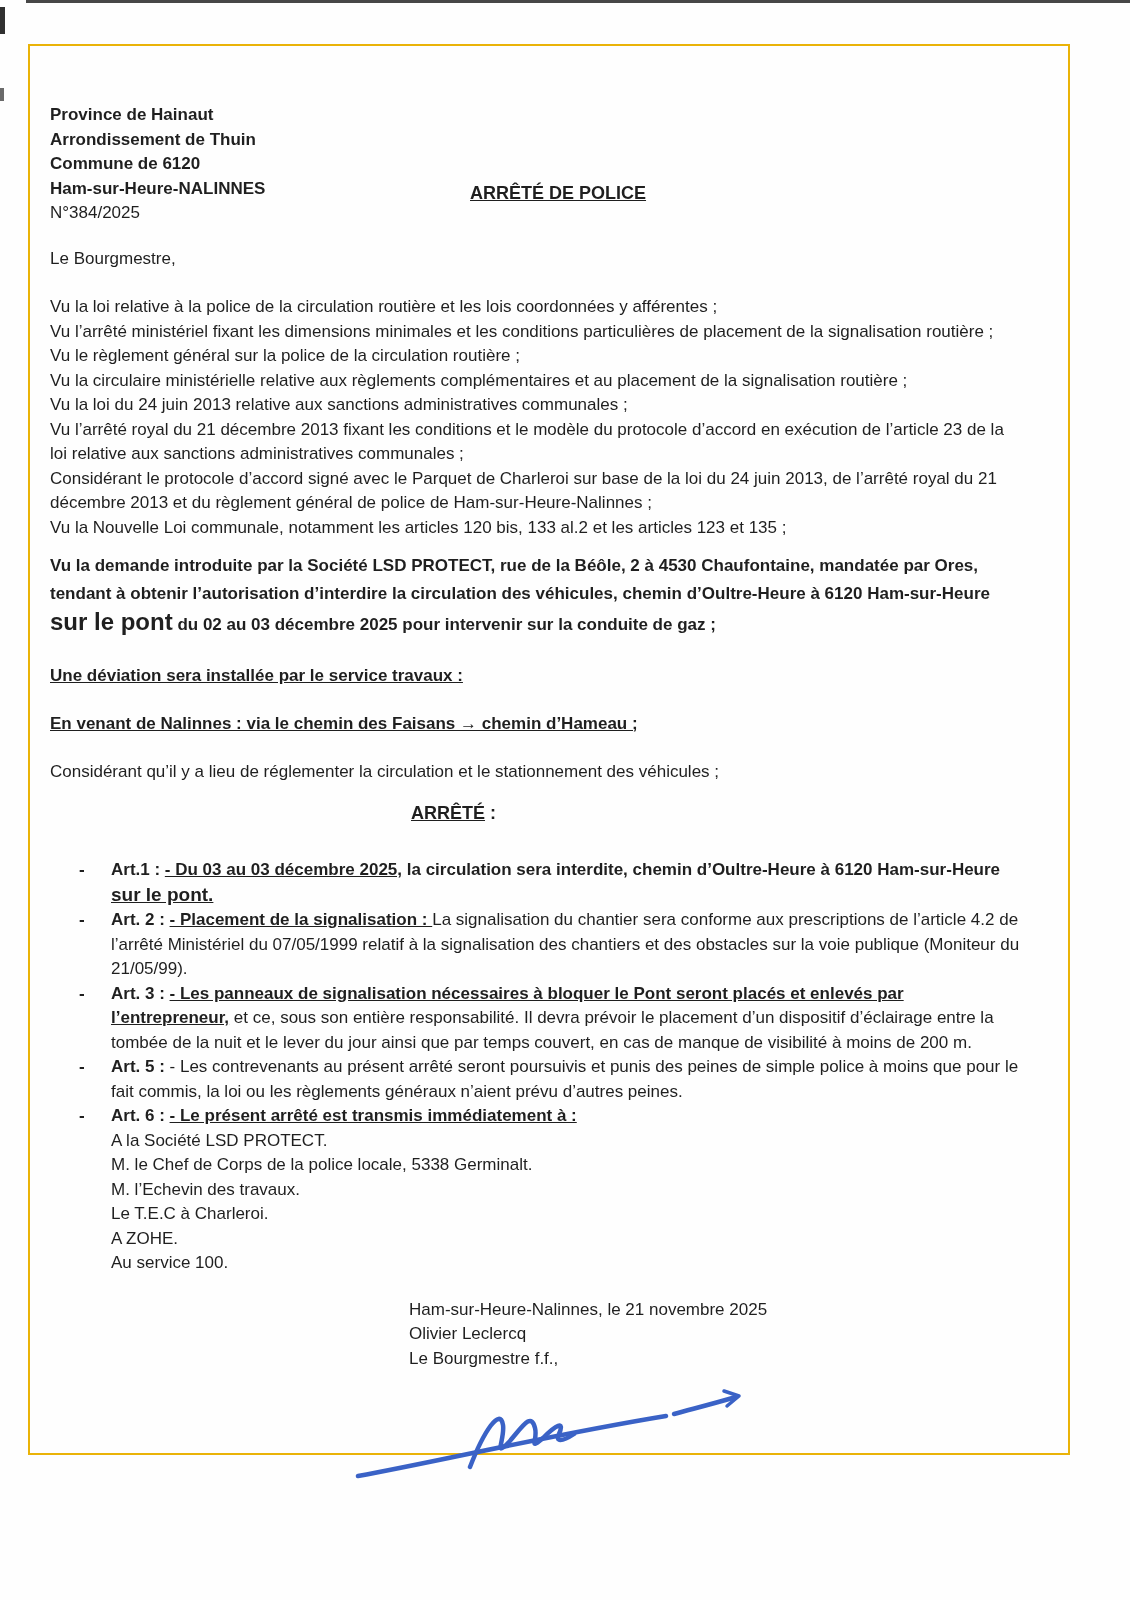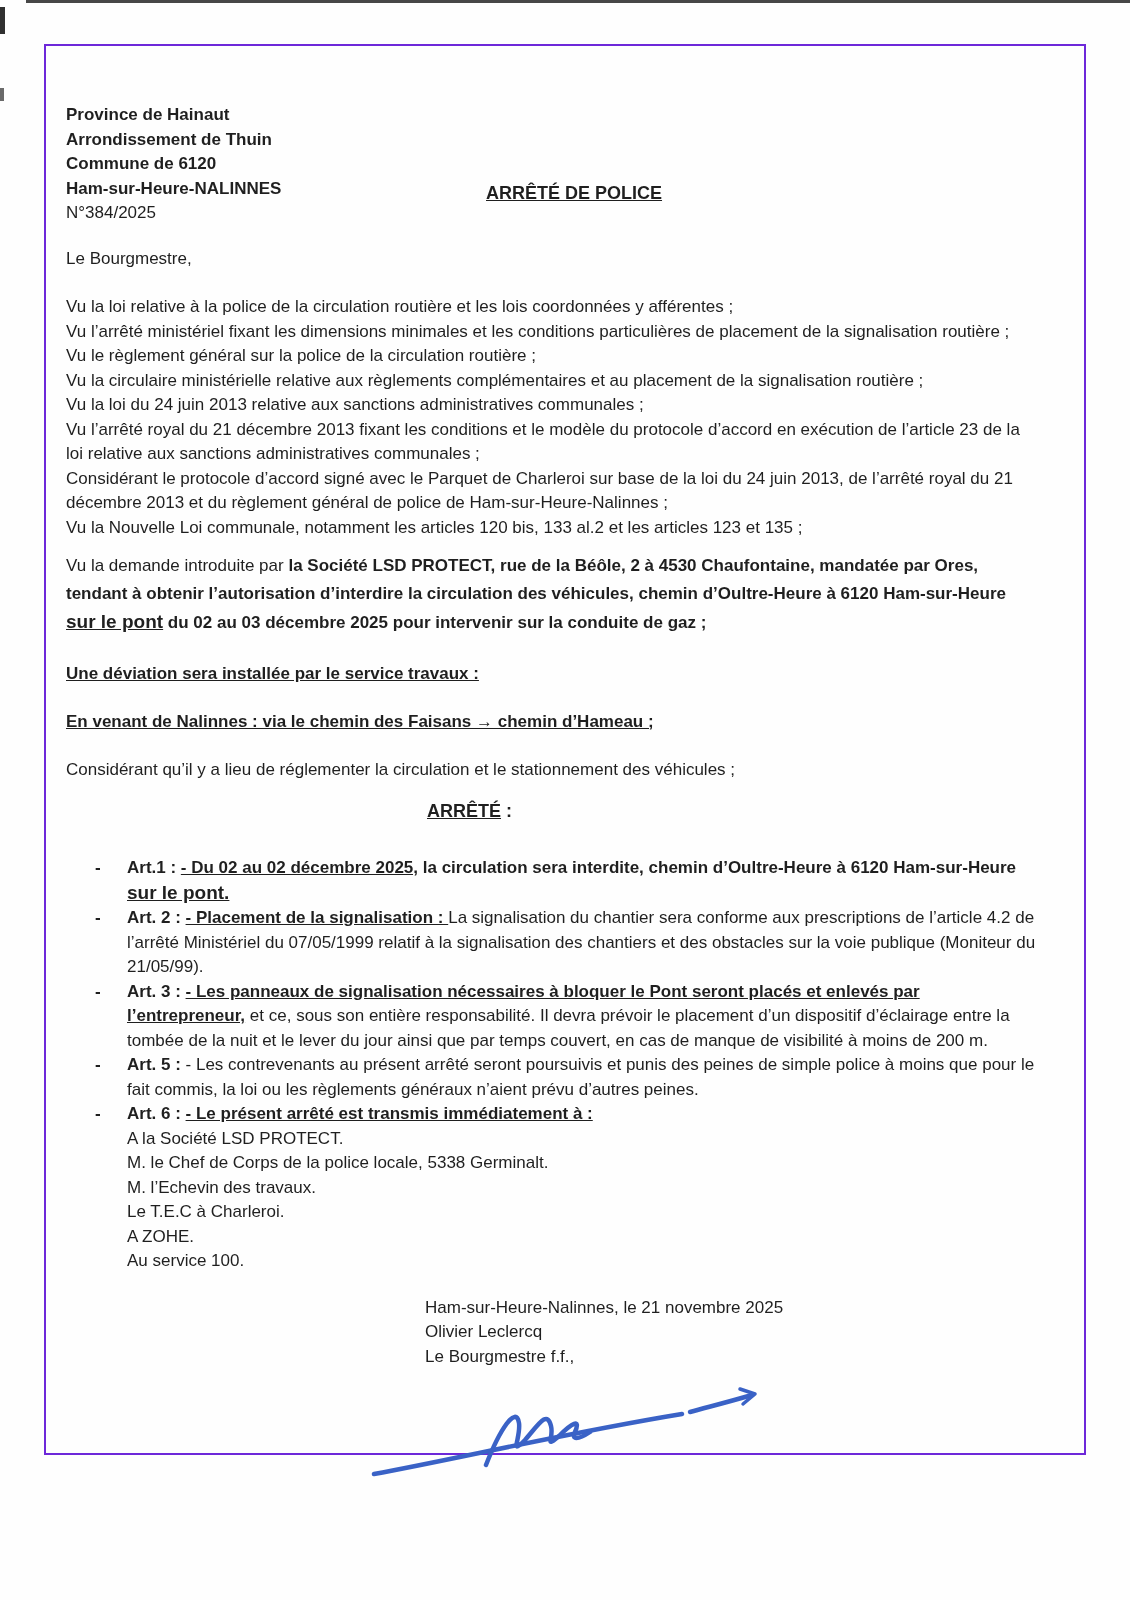--- a/index.html
+++ b/index.html
@@ -13,23 +13,23 @@
   }
   .page { position:absolute; inset:0; background:#fefefe; }
 
   
   .artifact-top { position:absolute; left:26px; top:0; width:1104px; height:3px; background:#474747; }
   .artifact-left-a { position:absolute; left:0; top:7px; width:5px; height:27px; background:#303030; }
   .artifact-left-b { position:absolute; left:0; top:88px; width:4px; height:13px; background:#6a6a6a; }
 
   
   .frame {
-    position:absolute; left:44px; top:44px;
+    position:absolute; left:28px; top:44px;
     width:1042px; height:1411px;
-    border:2px solid #6d28d9;
+    border:2px solid #eab308;
     background:#fefefe;
   }
   .content {
     position:relative;
     padding:57px 48px 0 20px;
     font-size:17px;
     line-height:24.5px;
   }
 
   .header { position:relative; }
@@ -40,22 +40,22 @@
     font-weight:bold; font-size:18px;
     text-decoration:underline;
     white-space:nowrap;
     text-align:right;
   }
 
   .salutation { margin-top:21px; }
   .recitals { margin-top:24px; }
 
   .request { margin-top:12px; font-weight:bold; line-height:28px; }
-  .request .prefix { font-weight:normal; }
-  .request .big-underline { text-decoration:underline; font-size:19px;margin-top:24px; }
+  .request .prefix { font-weight:bold; }
+  .request .big-underline { font-size:24px;margin-top:24px; }
 
   .dev-heading { margin-top:25px; font-weight:bold; }
   .dev-heading span, .dev-route span { text-decoration:underline; }
   .dev-routes { margin-top:23px; font-weight:bold; }
 
   .considering { margin-top:24px; }
 
   .decree-heading { margin-top:16px; margin-left:361px; font-weight:bold; font-size:18px; }
   .decree-heading .word { text-decoration:underline; }
 
@@ -113,21 +113,21 @@
       </div>
 
       <div class="considering">Considérant qu’il y a lieu de réglementer la circulation et le stationnement des véhicules ;</div>
 
       <div class="decree-heading"><span class="word">ARRÊTÉ</span><span> :</span></div>
 
       <div class="articles">
 
         <div class="article">
           <div class="dash">-</div>
-          <div class="body"><span class="b">Art.1 : </span><span class="bu">- Du 02 au 02 décembre 2025,</span><span class="b"> la circulation sera interdite, chemin d’Oultre-Heure à 6120 Ham-sur-Heure </span><span class="bu big">sur le pont.</span></div>
+          <div class="body"><span class="b">Art.1 : </span><span class="bu">- Du 03 au 03 décembre 2025,</span><span class="b"> la circulation sera interdite, chemin d’Oultre-Heure à 6120 Ham-sur-Heure </span><span class="bu big">sur le pont.</span></div>
         </div>
 
         <div class="article">
           <div class="dash">-</div>
           <div class="body"><span class="b">Art. 2 : </span><span class="bu">- Placement de la signalisation : </span><span>La signalisation du chantier sera conforme aux prescriptions de l’article 4.2 de l’arrêté Ministériel du 07/05/1999 relatif à la signalisation des chantiers et des obstacles sur la voie publique (Moniteur du 21/05/99).</span></div>
         </div>
 
         <div class="article">
           <div class="dash">-</div>
           <div class="body"><span class="b">Art. 3 : </span><span class="bu">- Les panneaux de signalisation nécessaires à bloquer le Pont seront placés et enlevés par l’entrepreneur,</span><span> et ce, sous son entière responsabilité. Il devra prévoir le placement d’un dispositif d’éclairage entre la tombée de la nuit et le lever du jour ainsi que par temps couvert, en cas de manque de visibilité à moins de 200 m.</span></div>

